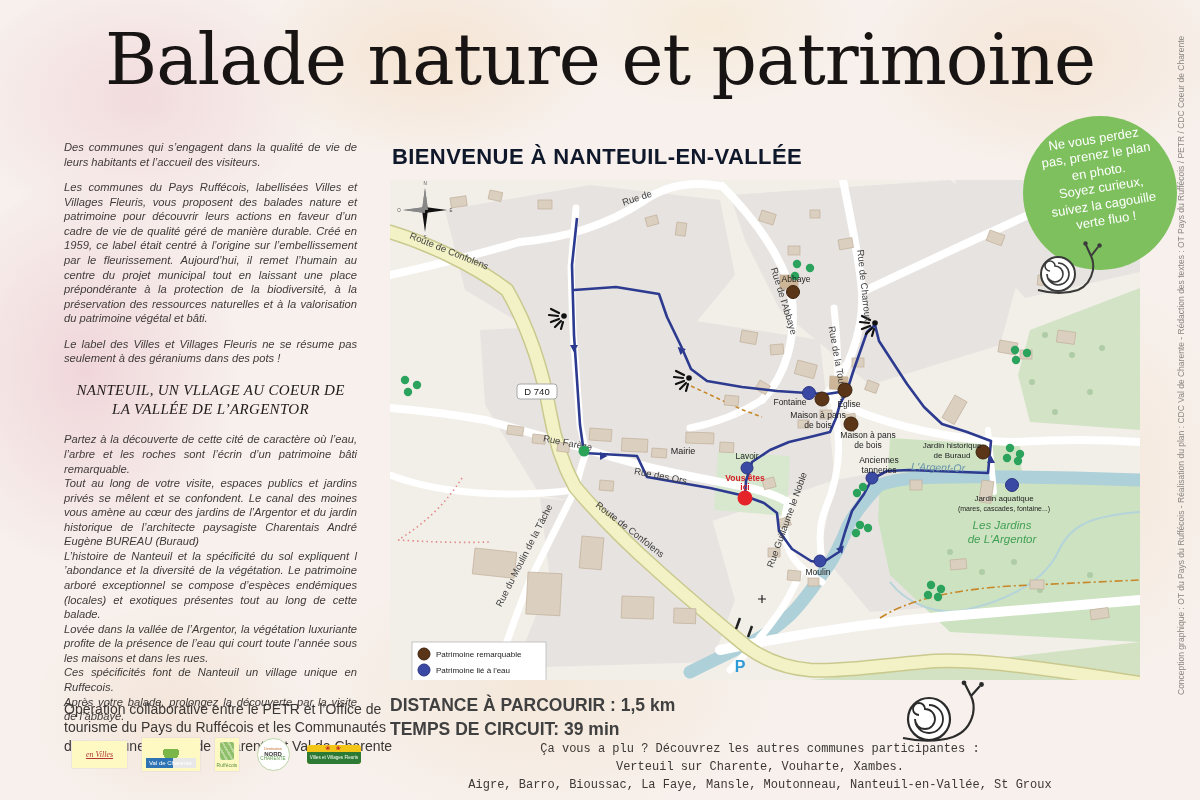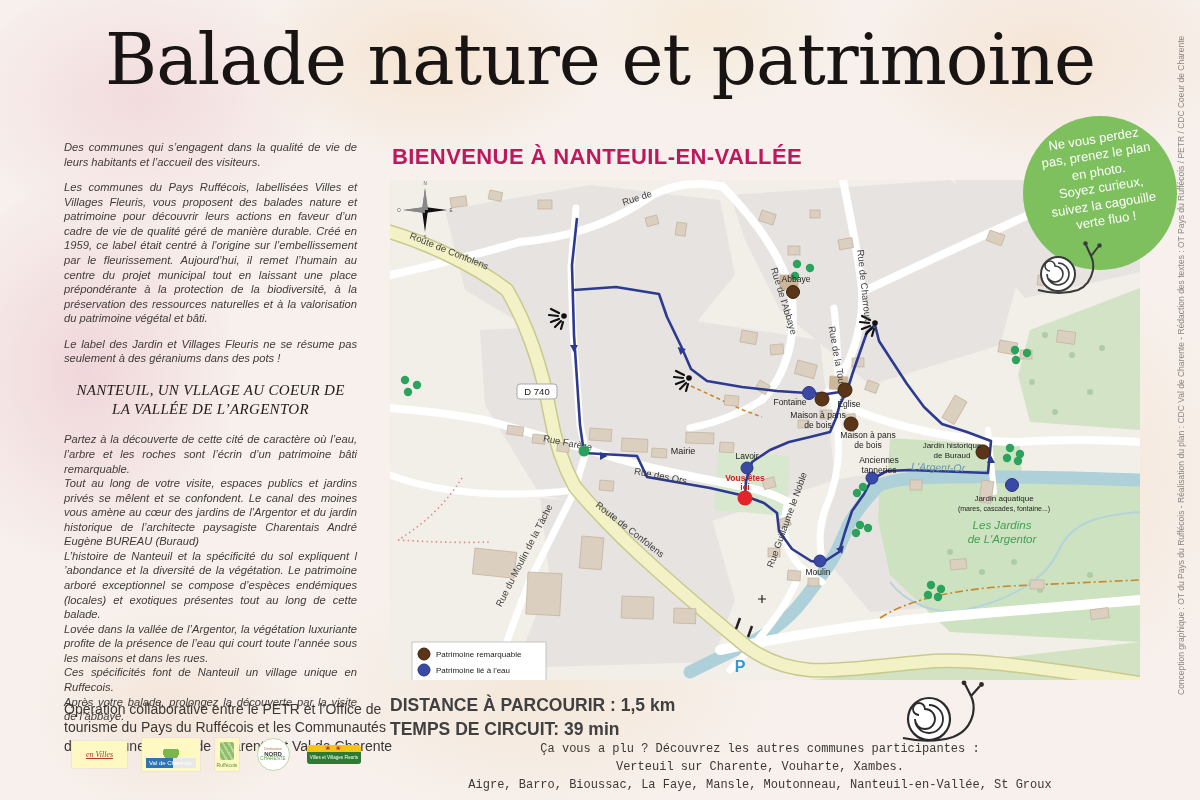--- a/index.html
+++ b/index.html
@@ -1,21 +1,21 @@
 <!DOCTYPE html>
 <html><head>
 <meta charset="utf-8">
 <style>
   html,body{margin:0;padding:0;}
   .board{position:relative;width:1200px;height:800px;background:#f7f0ec;overflow:hidden;
          font-family:"Liberation Sans",sans-serif;color:#3f3b39;padding-left:44px;}
   .blob{position:absolute;border-radius:60% 40% 55% 45%;pointer-events:none;}
   .main-title{position:absolute;top:18px;left:0;width:1200px;text-align:center;
     font-family:"DejaVu Serif",serif;font-size:71px;color:#171413;letter-spacing:-1px;white-space:nowrap;}
-  .welcome{position:absolute;left:392px;top:144px;font-size:22px;font-weight:bold;color:#be185d;letter-spacing:.4px;}
+  .welcome{position:absolute;left:392px;top:144px;font-size:22px;font-weight:bold;color:#0f172a;letter-spacing:.4px;}
   .left-panel{position:absolute;left:64px;top:140px;width:293px;font-size:11.2px;line-height:1.3;text-align:justify;font-style:italic;}
   .left-panel p{margin:0 0 11px 0;}
   .left-panel .p4{white-space:pre-line;margin-top:2px;}
   .section-heading{font-family:"Liberation Serif",serif;font-size:15px;color:#211d1b;text-align:center;
     margin:15px 6px 14px 6px;line-height:1.25;letter-spacing:.3px;}
   .collab{position:absolute;left:64px;top:700px;width:335px;font-size:14px;line-height:1.32;color:#3a3634;}
   .logos{position:absolute;left:72px;top:738px;display:flex;align-items:center;gap:15px;}
   .logo{background:#fef9c3;box-shadow:0 0 0 .5px #e3dcd6;display:flex;flex-direction:column;align-items:center;justify-content:center;overflow:hidden;}
   .logo1{width:55px;height:27px;font-family:"Liberation Serif",serif;font-style:italic;color:#b23535;font-size:8px;text-decoration:underline;}
   .logo2{width:58px;height:33px;position:relative;}
@@ -68,21 +68,21 @@
   <div class="blob" style="left:1010px;top:280px;width:220px;height:400px;background:radial-gradient(closest-side,#f4e2cd,transparent);opacity:.5"></div>
   <div class="blob" style="left:300px;top:560px;width:480px;height:260px;background:radial-gradient(closest-side,#f1dfc6,transparent);opacity:.5"></div>
   <div class="blob" style="left:30px;top:600px;width:280px;height:220px;background:radial-gradient(closest-side,#f0d8c2,transparent);opacity:.45"></div>
 </div>
 
 <div class="main-title">Balade nature et patrimoine</div>
 
 <div class="left-panel">
   <p>Des communes qui s’engagent dans la qualité de vie de leurs habitants et l’accueil des visiteurs.</p>
   <p>Les communes du Pays Ruffécois, labellisées Villes et Villages Fleuris, vous proposent des balades nature et patrimoine pour découvrir leurs actions en faveur d’un cadre de vie de qualité géré de manière durable. Créé en 1959, ce label était centré à l’origine sur l’embellissement par le fleurissement. Aujourd’hui, il remet l’humain au centre du projet municipal tout en laissant une place prépondérante à la protection de la biodiversité, à la préservation des ressources naturelles et à la valorisation du patrimoine végétal et bâti.</p>
-  <p>Le label des Jardin et Villages Fleuris ne se résume pas seulement à des géraniums dans des pots !</p>
+  <p>Le label des Villes et Villages Fleuris ne se résume pas seulement à des géraniums dans des pots !</p>
   <div class="section-heading">NANTEUIL, UN VLLAGE AU COEUR DE LA VALLÉE DE L’ARGENTOR</div>
   <p class="p4">Partez à la découverte de cette cité de caractère où l’eau, l’arbre et les roches sont l’écrin d’un patrimoine bâti remarquable.
 Tout au long de votre visite, espaces publics et jardins privés se mêlent et se confondent. Le canal des moines vous amène au cœur des jardins de l’Argentor et du jardin historique de l’architecte paysagiste Charentais André Eugène BUREAU (Buraud)
 L’histoire de Nanteuil et la spécificité du sol expliquent l ’abondance et la diversité de la végétation. Le patrimoine arboré exceptionnel se compose d’espèces endémiques (locales) et exotiques présentes tout au long de cette balade.
 Lovée dans la vallée de l’Argentor, la végétation luxuriante profite de la présence de l’eau qui court toute l’année sous les maisons et dans les rues.
 Ces spécificités font de Nanteuil un village unique en Ruffecois.
 Après votre balade, prolongez la découverte par la visite de l’abbaye.</p>
 </div>
 
 <div class="collab">Opération collaborative entre le PETR et l’Office de tourisme du Pays du Ruffécois et les Communautés de communes Cœur de Charente et Val de Charente</div>

